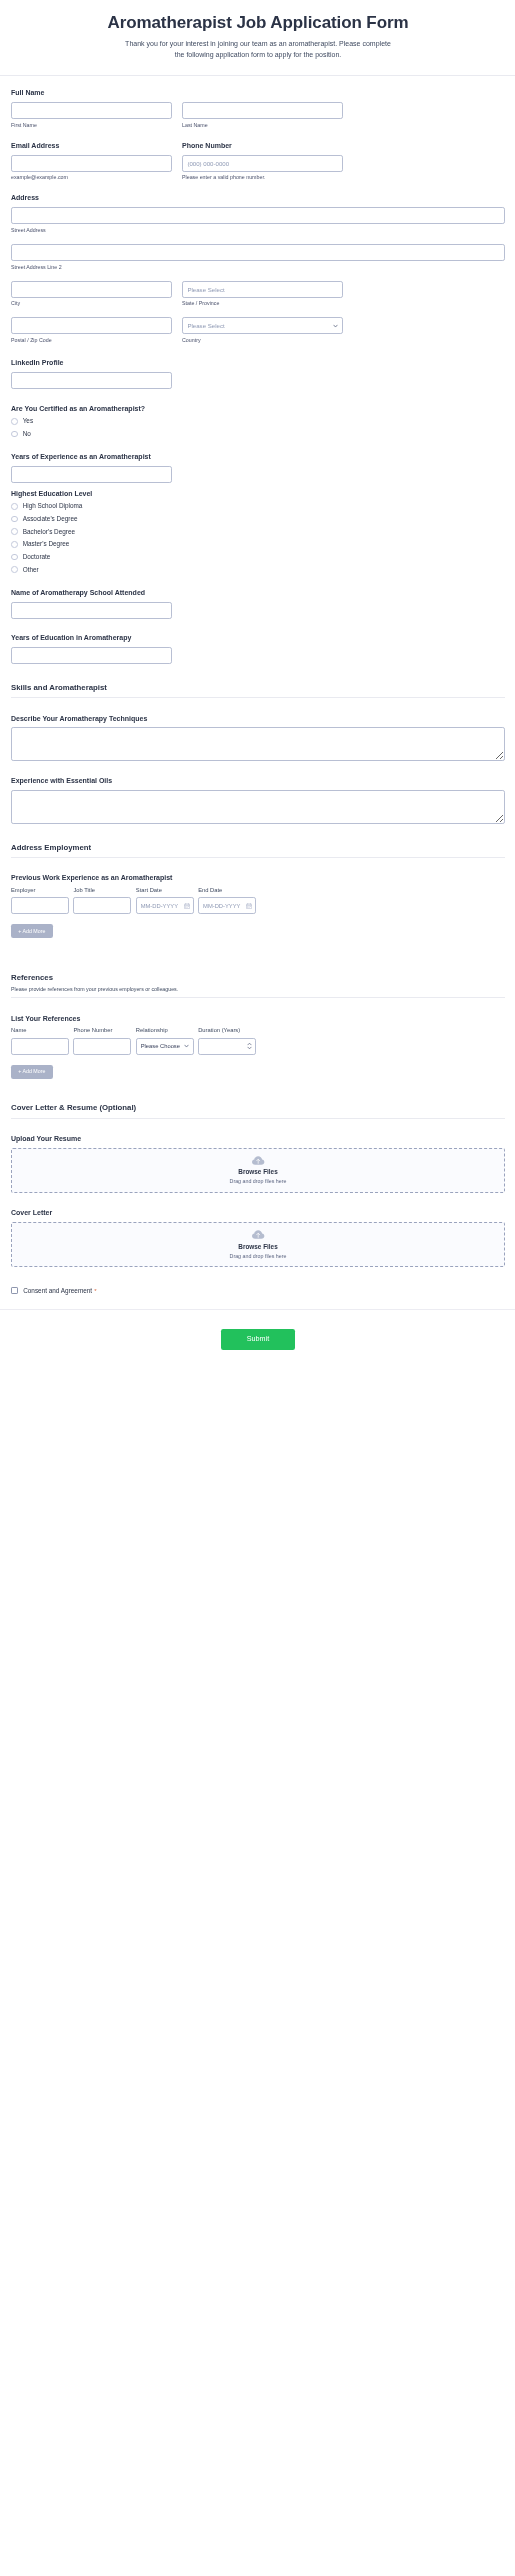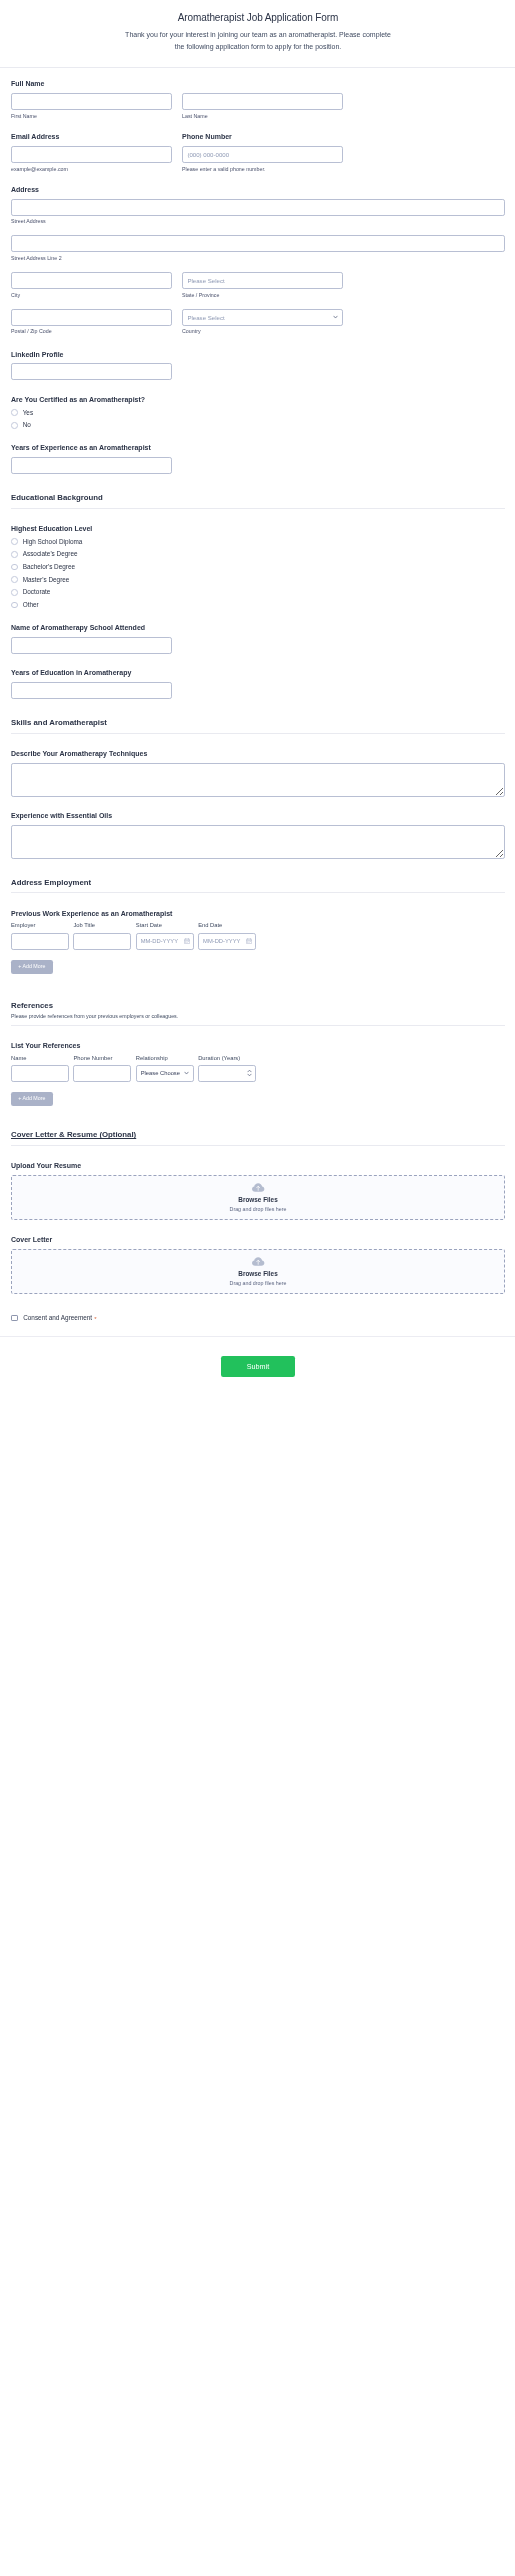--- a/index.html
+++ b/index.html
@@ -18,22 +18,22 @@
   }
 
   .form-page { width: 516px; margin: 0 auto; background: #fff; }
 
   
   .form-header {
     padding: 12.2px 44px 14.4px 44px;
     text-align: center;
   }
   .form-title {
-    font-size: 10px;
-    font-weight: normal;
+    font-size: 17px;
+    font-weight: bold;
     color: #2b3346;
     letter-spacing: -0.1px;
     margin: 0 0 4.4px 0;
     line-height: 1.25;
   }
   .form-subtitle {
     font-size: 7px;
     color: #3f4a60;
     line-height: 1.65;
     margin: 0 auto;
@@ -459,24 +459,20 @@
           <span class="radio-text">No</span>
         </label>
       </div>
     </div>
 
     <div class="field" style="margin-bottom:5.5px;">
       <span class="field-label">Years of Experience as an Aromatherapist</span>
       <input class="txt txt-sm" type="text" value="" style="">
     </div>
 
-    <div class="section-head">
-      <h2 class="section-title">Educational Background</h2>
-      <hr class="section-rule">
-    </div>
 
     <div class="field" style="margin-bottom:14.4px;">
       <span class="field-label">Highest Education Level</span>
       <div class="radio-list">
         <label class="radio-row">
           <span class="radio-dot"></span>
           <span class="radio-text">High School Diploma</span>
         </label>
         <label class="radio-row">
           <span class="radio-dot"></span>
@@ -573,21 +569,21 @@
               <rect x="9.2" y="7.4" width="1.6" height="1.5" fill="#aab2c8"></rect>
               <rect x="3.2" y="10" width="1.6" height="1.5" fill="#aab2c8"></rect>
               <rect x="6.2" y="10" width="1.6" height="1.5" fill="#aab2c8"></rect>
             </svg>
           </div>
         </div>
         <button class="add-more" type="button">+ Add More</button>
       </div>
     </div>
 
-    <div class="section-head" style="margin-top:27px;">
+    <div class="section-head" style="margin-top:35px;">
       <h2 class="section-title">References</h2>
       <p class="section-desc">Please provide references from your previous employers or colleagues.</p>
       <hr class="section-rule">
     </div>
 
     <div class="field" style="margin-bottom:5.5px;">
       <span class="field-label">List Your References</span>
       <div class="matrix">
         <div class="matrix-head">
           <div class="mcell mcol-name">Name</div>
@@ -615,21 +611,21 @@
             <svg class="spin-arrows" viewBox="0 0 10 20">
               <path d="M1.5 7.5 L5 4 L8.5 7.5" fill="none" stroke="#46506e" stroke-width="1.4" stroke-linecap="round" stroke-linejoin="round"></path>
               <path d="M1.5 12.5 L5 16 L8.5 12.5" fill="none" stroke="#46506e" stroke-width="1.4" stroke-linecap="round" stroke-linejoin="round"></path>
             </svg>
           </div>
         </div>
         <button class="add-more" type="button">+ Add More</button>
       </div>
     </div>
 
-    <div class="section-head" style="margin-top:24.4px;text-decoration:underline;">
+    <div class="section-head" style="margin-top:24.4px;">
       <h2 class="section-title">Cover Letter &amp; Resume (Optional)</h2>
       <hr class="section-rule">
     </div>
 
     <div class="field" style="margin-bottom:15.5px;">
       <span class="field-label">Upload Your Resume</span>
       <div class="dropzone">
         <svg class="cloud-icon" viewBox="0 0 30 24">
           <path d="M8.2 21 C4.2 21 1.5 18.4 1.5 15.2 C1.5 12.4 3.6 10 6.5 9.6 C7.2 5.6 10.7 2.6 15 2.6 C19.3 2.6 22.8 5.6 23.5 9.6 C26.4 10 28.5 12.4 28.5 15.2 C28.5 18.4 25.8 21 21.8 21 Z" fill="#b4bccf"></path>
           <path d="M15 18.2 L15 9.4" stroke="#ffffff" stroke-width="1.5" stroke-linecap="round"></path>

